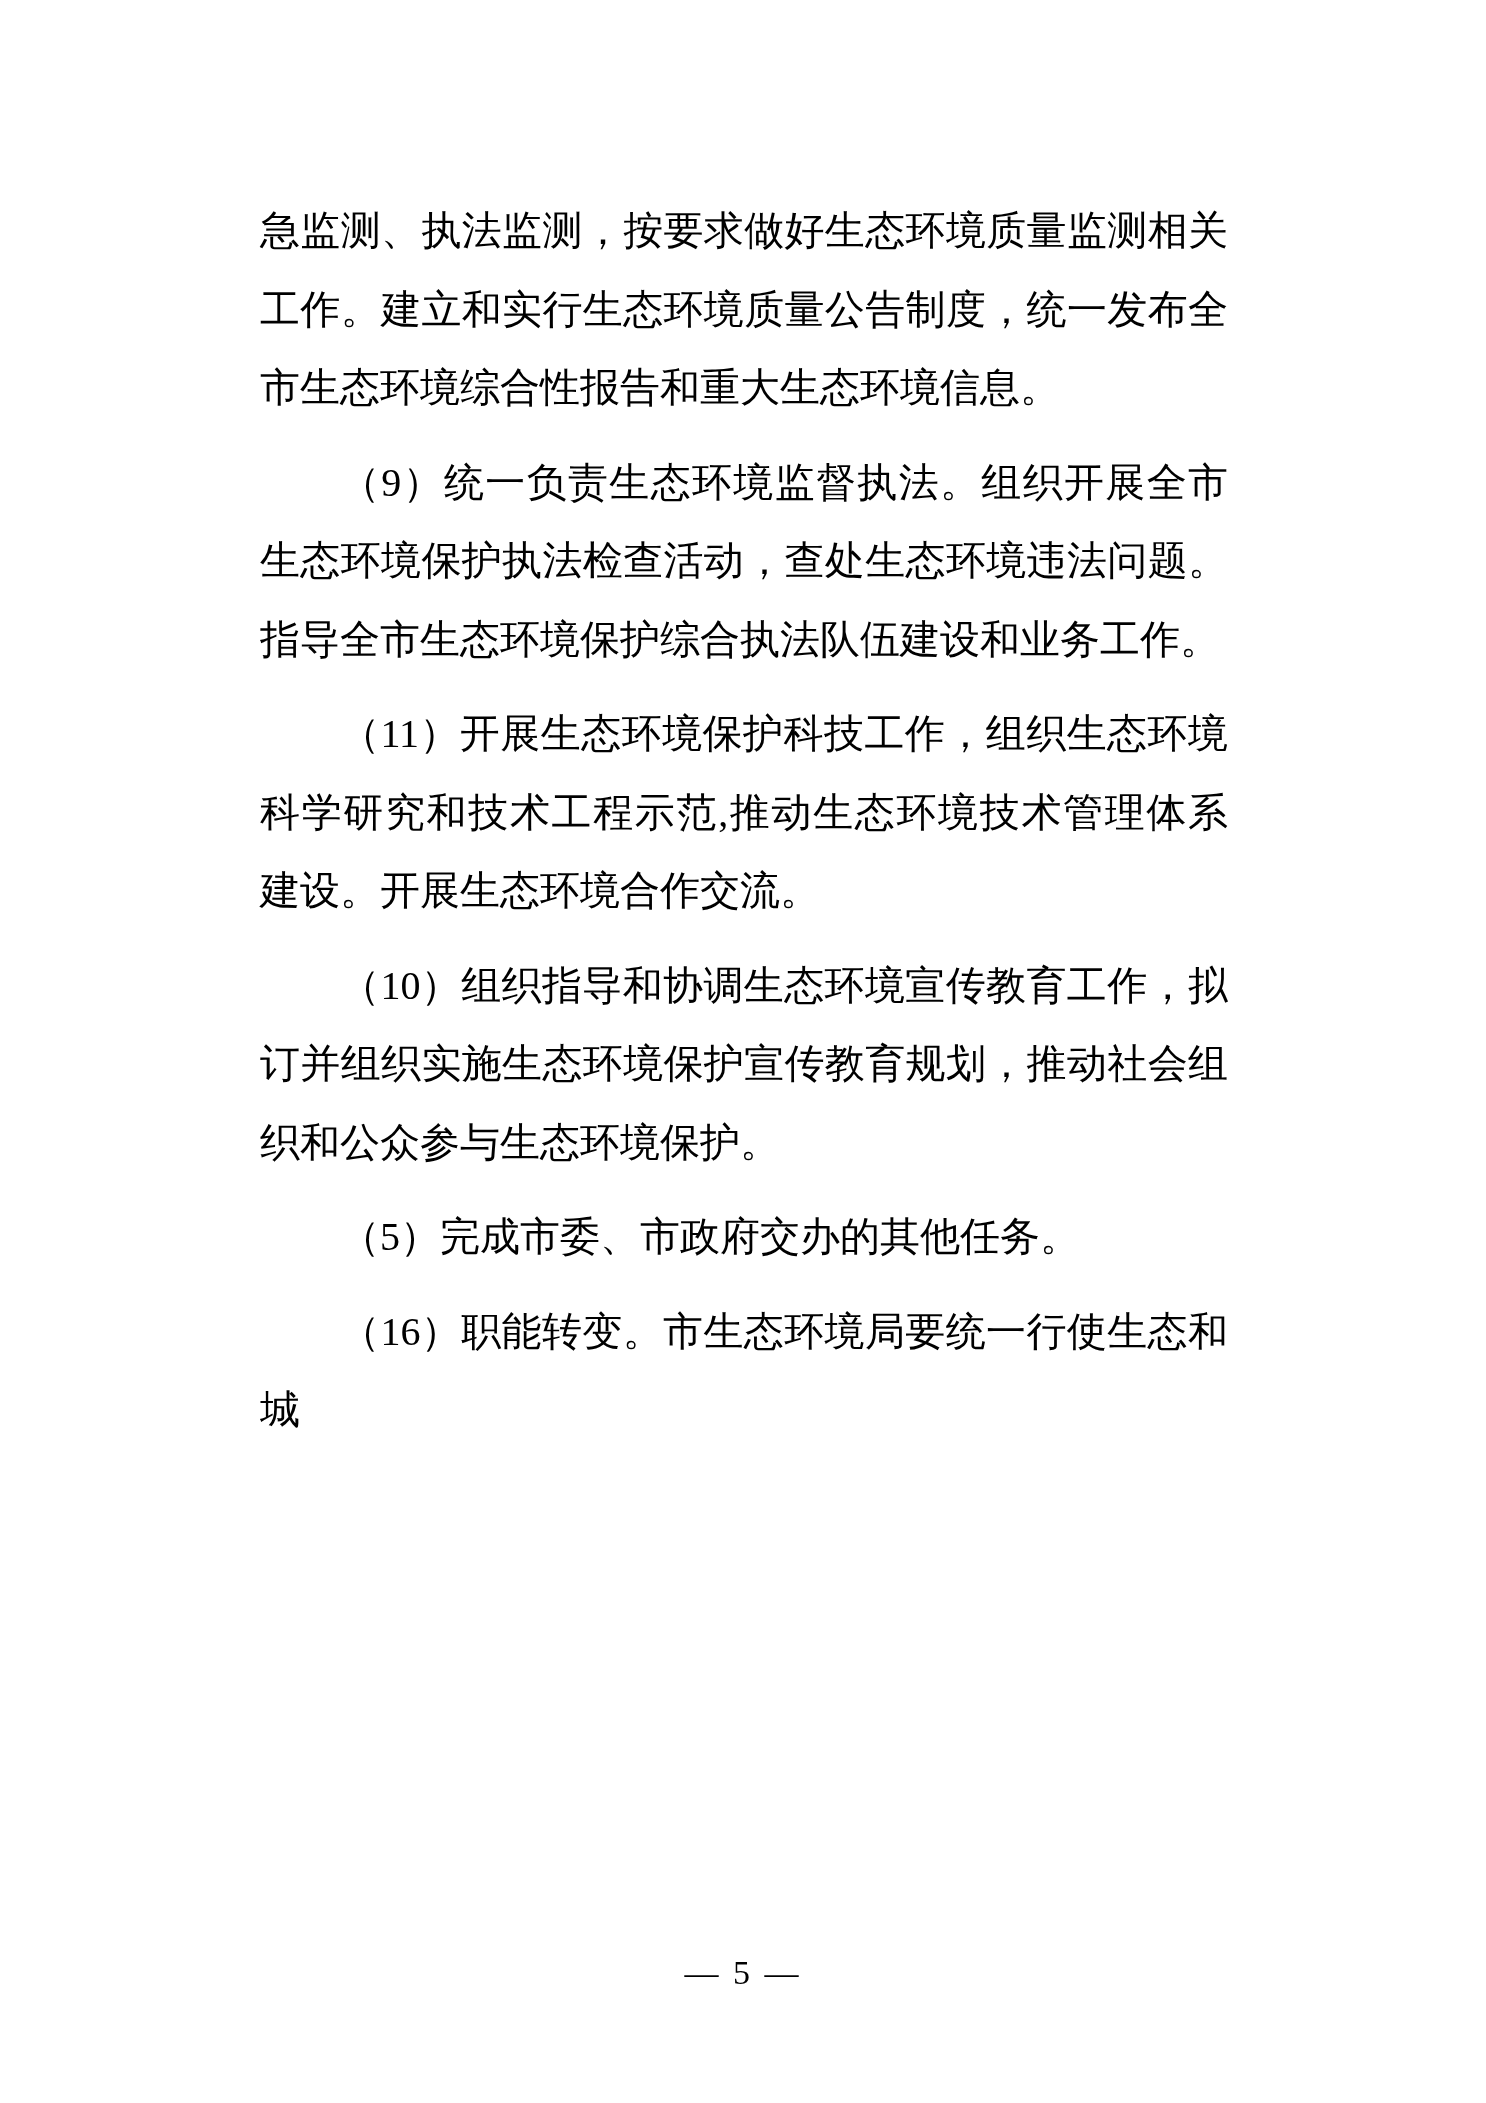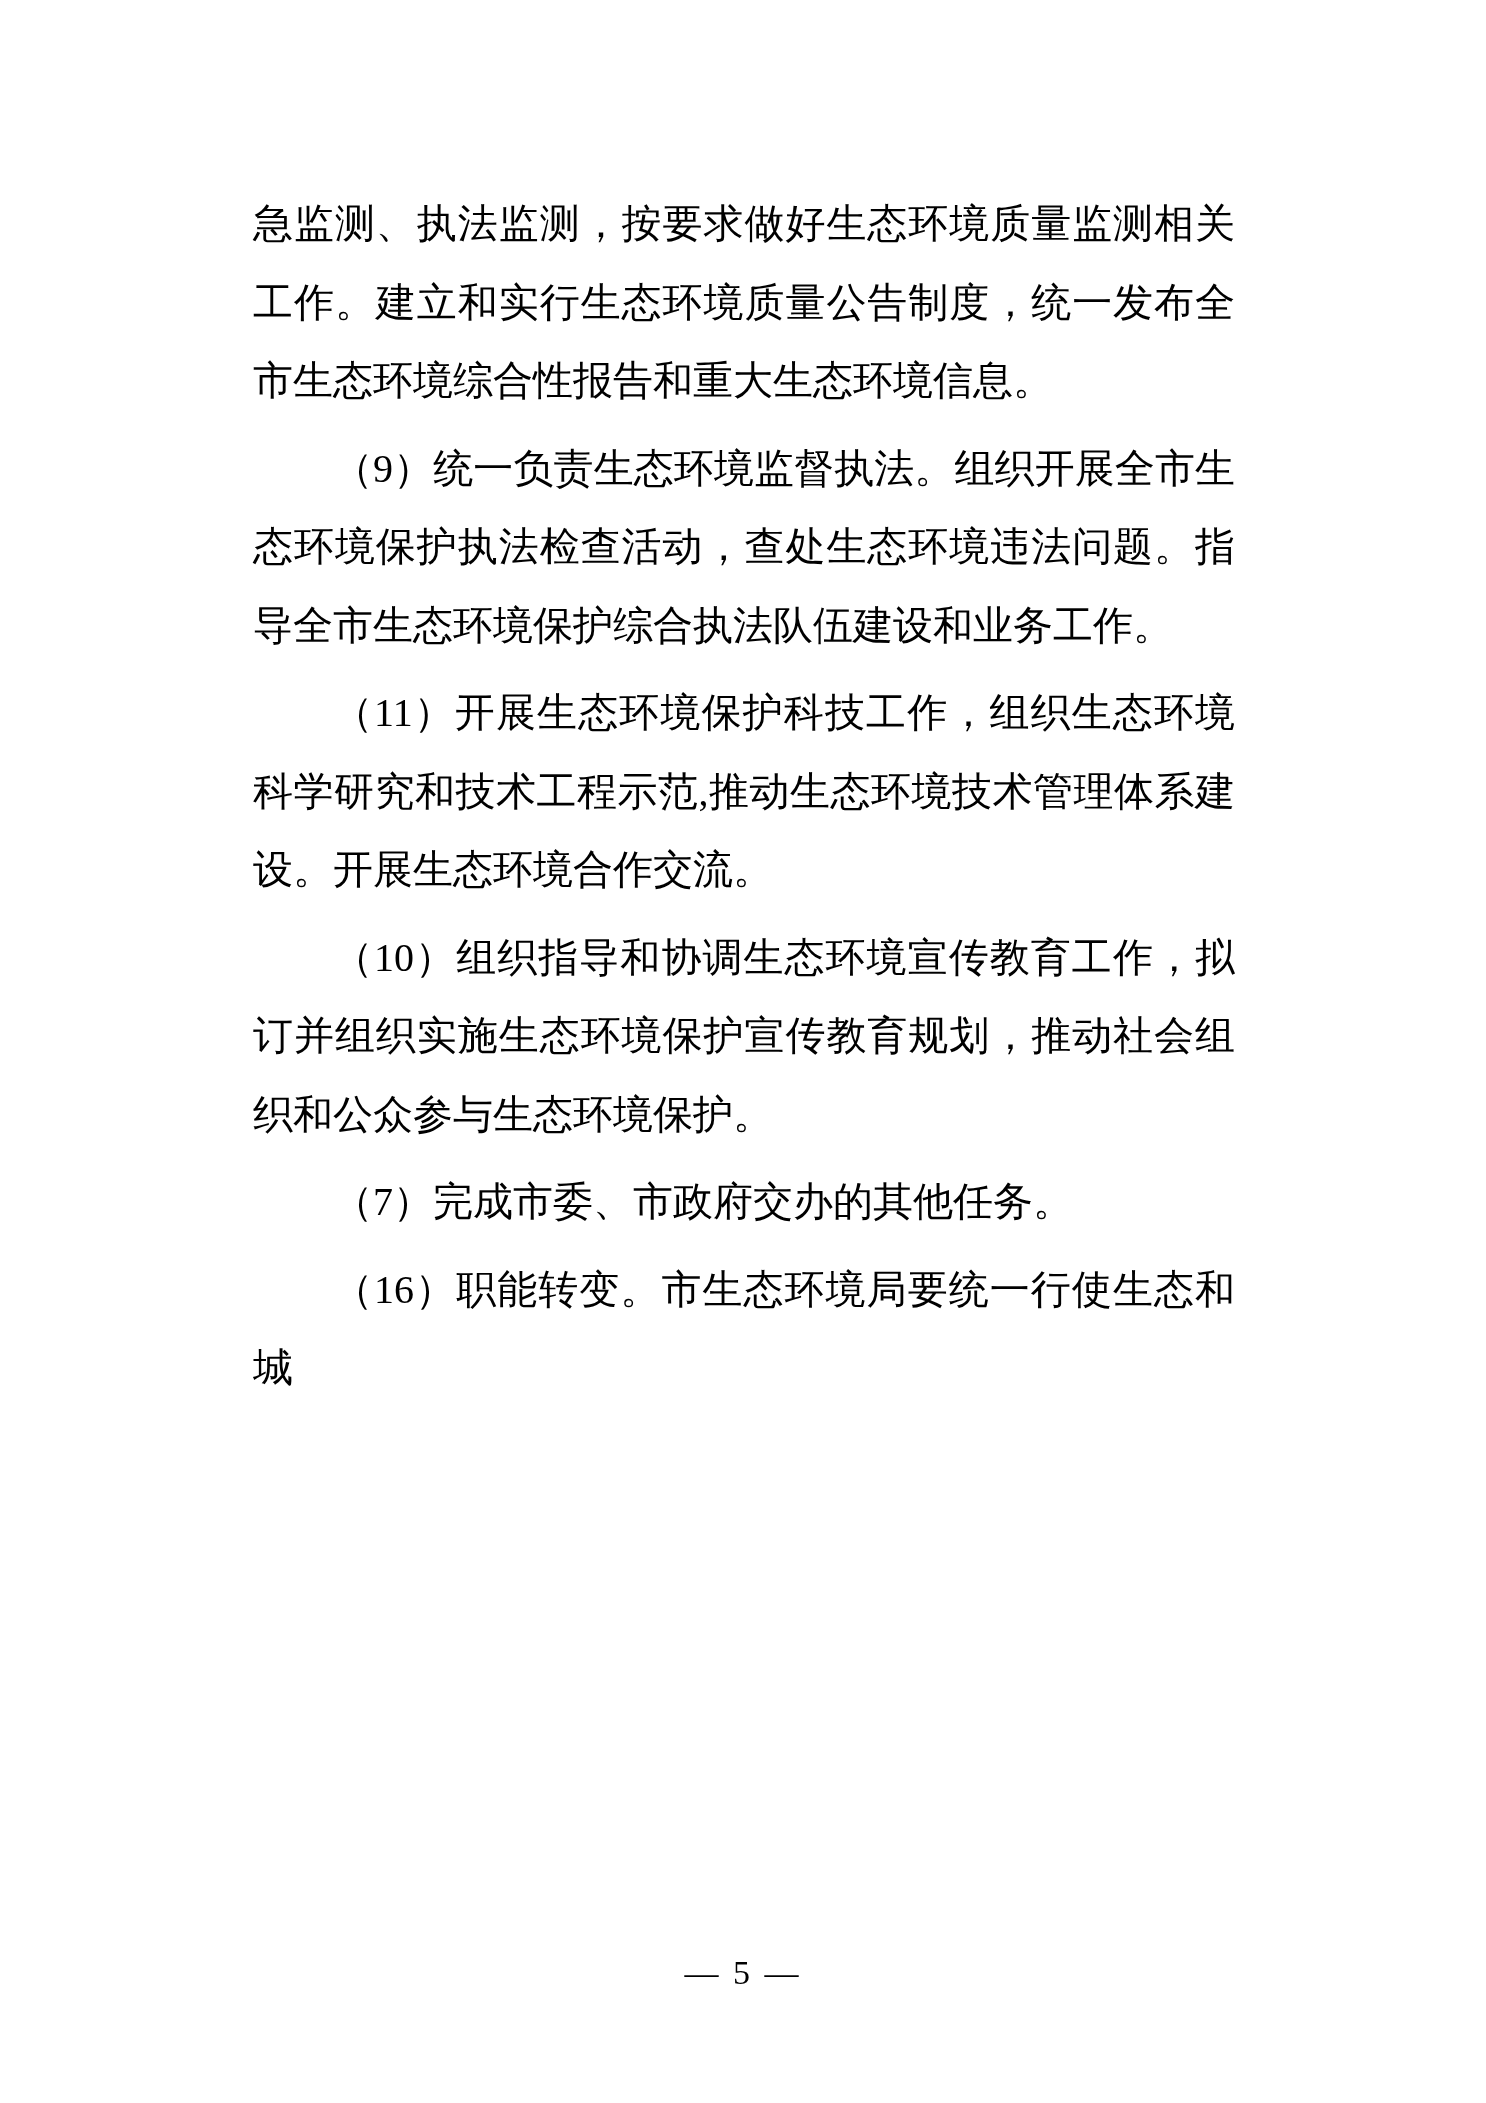--- a/index.html
+++ b/index.html
@@ -17,21 +17,21 @@
     font-family: "Liberation Serif", "DejaVu Serif", serif;
     color: #000000;
   }
   .content {
     position: absolute;
     left: 244px;
     top: 176px;
     width: 1000px;
   }
   .para {
-    margin: 9px;
+    margin: 16px;
     padding: 0;
     font-size: 40px;
     line-height: 78.5px;
     text-align: justify;
     text-justify: inter-ideograph;
     letter-spacing: 0;
     word-break: normal;
     color: #000000;
   }
   .para.indent {
@@ -51,17 +51,17 @@
 </style>
 </head>
 <body>
 
 <div class="page">
   <div class="content">
       <p class="para">急监测、执法监测，按要求做好生态环境质量监测相关工作。建立和实行生态环境质量公告制度，统一发布全市生态环境综合性报告和重大生态环境信息。</p>
       <p class="para indent">（9）统一负责生态环境监督执法。组织开展全市生态环境保护执法检查活动，查处生态环境违法问题。指导全市生态环境保护综合执法队伍建设和业务工作。</p>
       <p class="para indent">（11）开展生态环境保护科技工作，组织生态环境科学研究和技术工程示范,推动生态环境技术管理体系建设。开展生态环境合作交流。</p>
       <p class="para indent">（10）组织指导和协调生态环境宣传教育工作，拟订并组织实施生态环境保护宣传教育规划，推动社会组织和公众参与生态环境保护。</p>
-      <p class="para indent">（7）完成市委、市政府交办的其他任务。</p>
+      <p class="para indent">（5）完成市委、市政府交办的其他任务。</p>
       <p class="para indent">（16）职能转变。市生态环境局要统一行使生态和城</p>
     </div>
   <div class="page-number">— 5 —</div>
 </div>
 
 </body></html>

